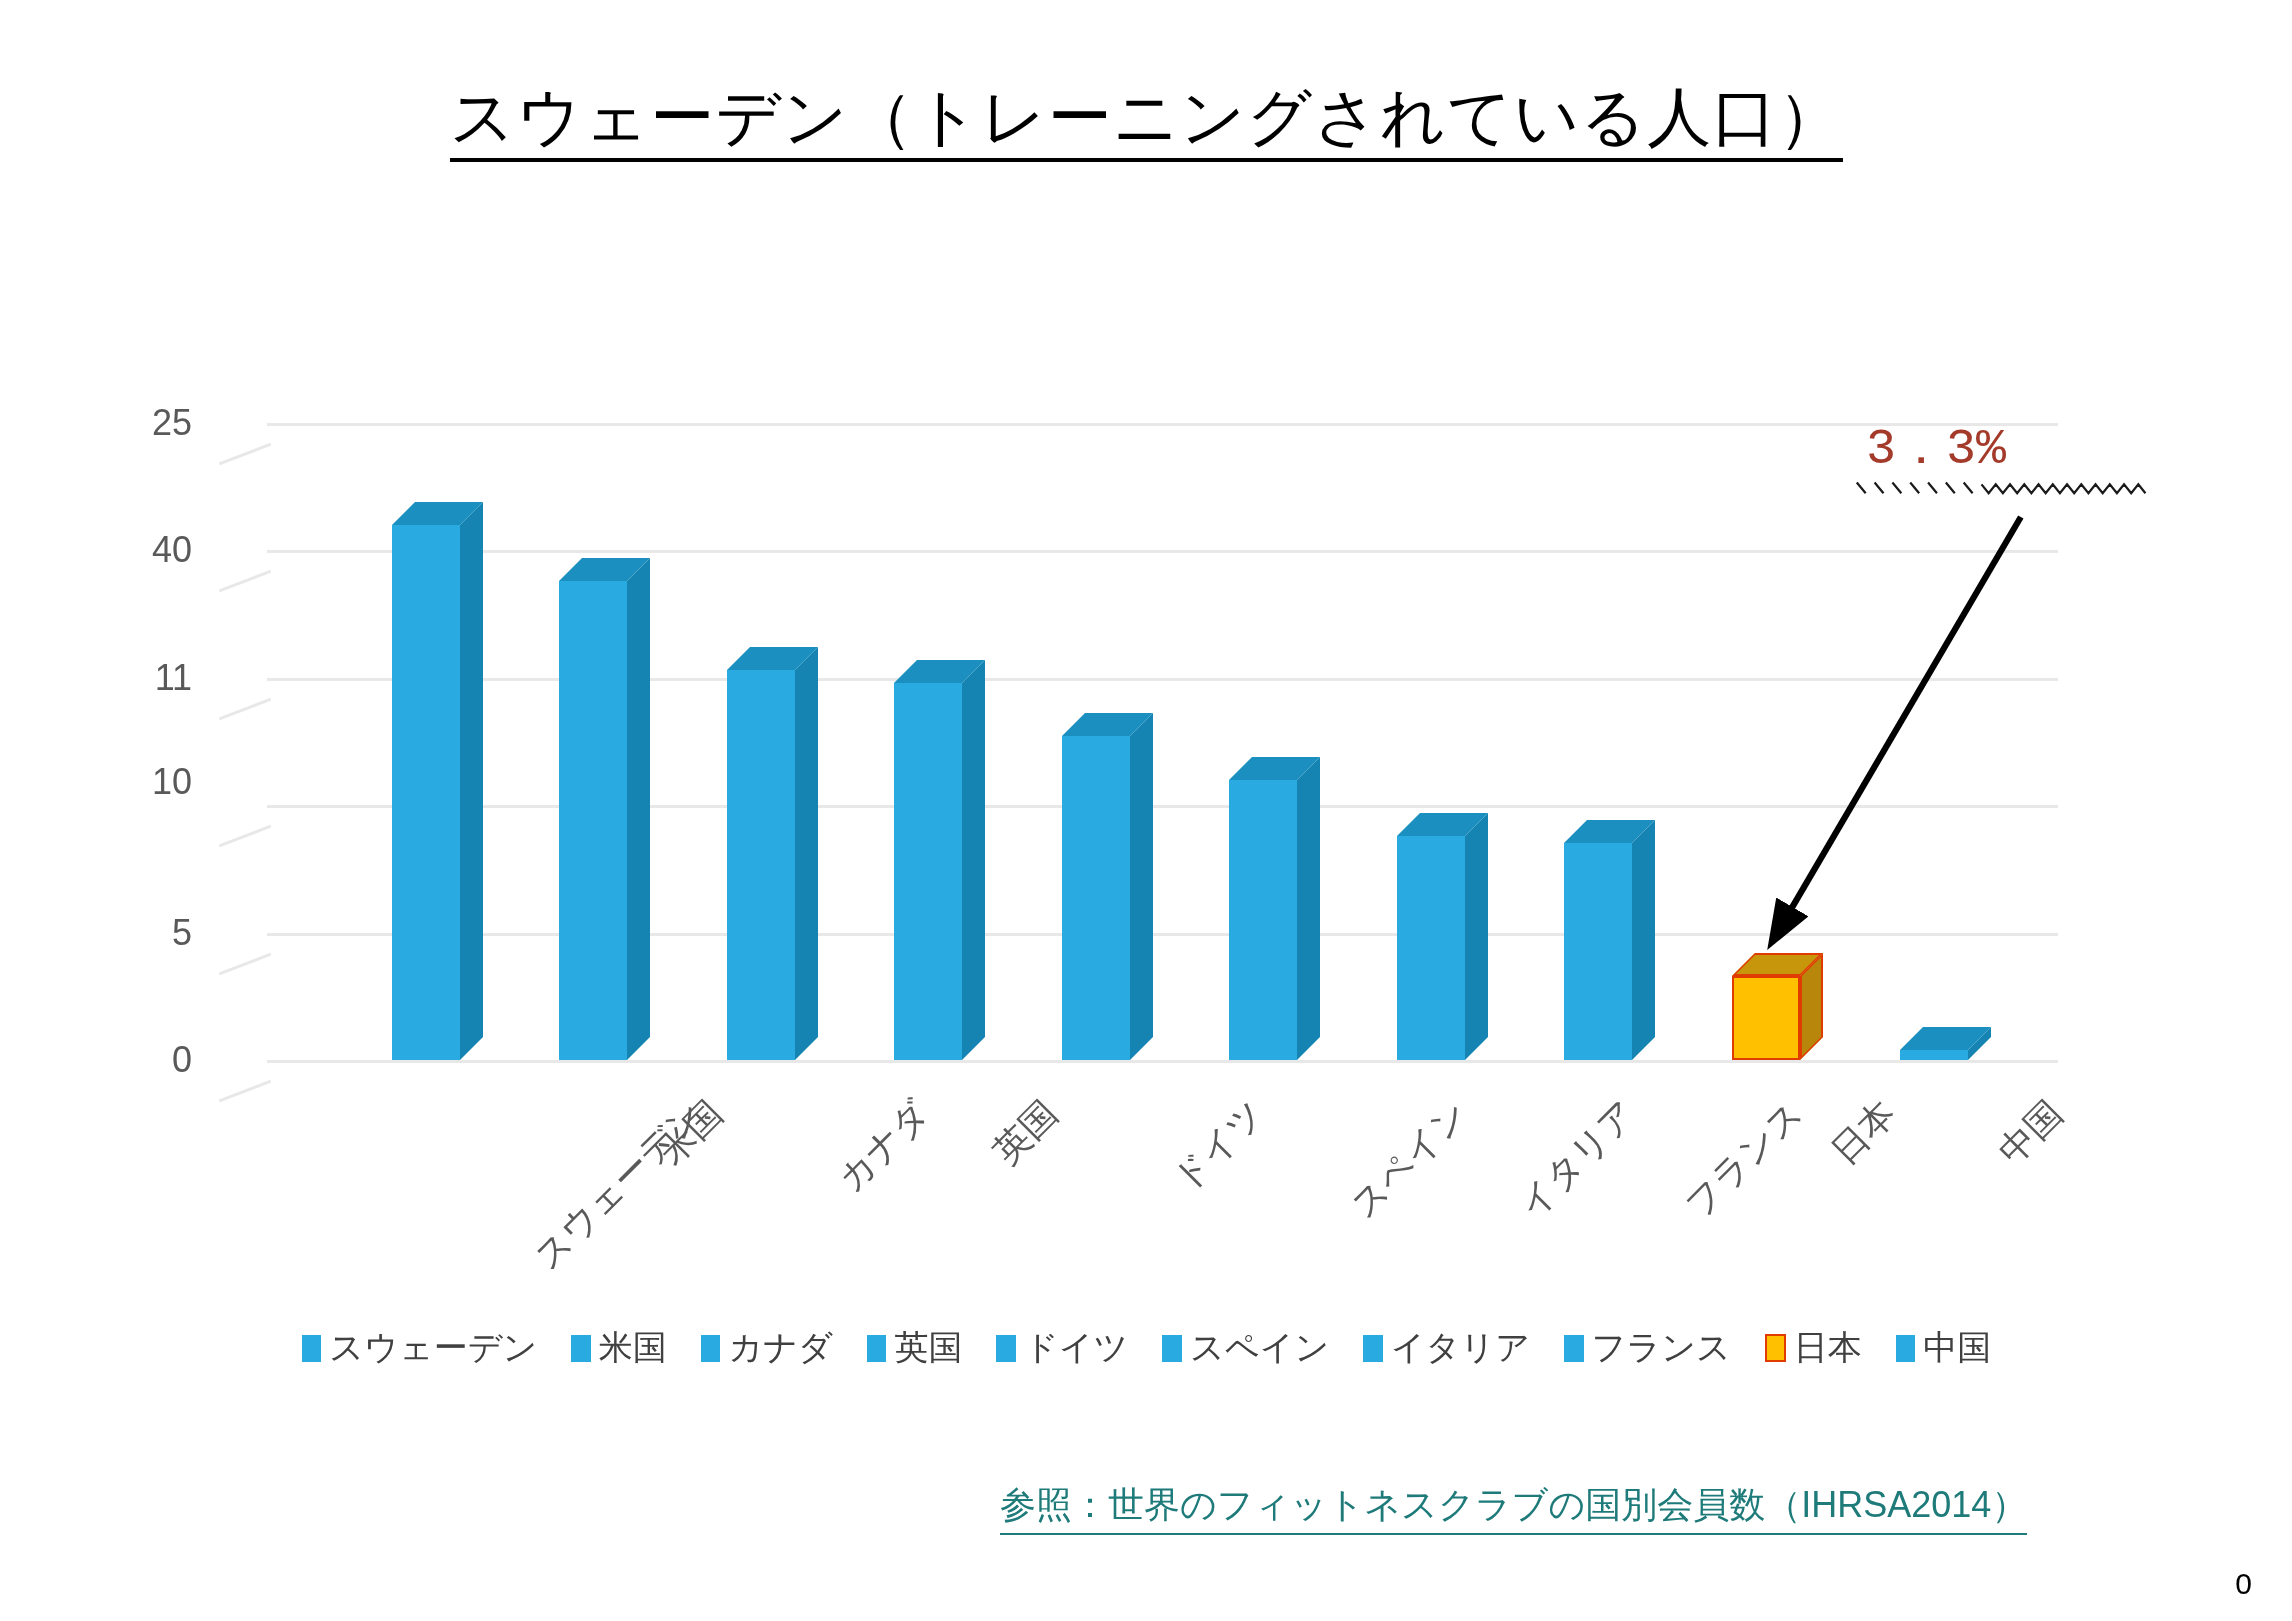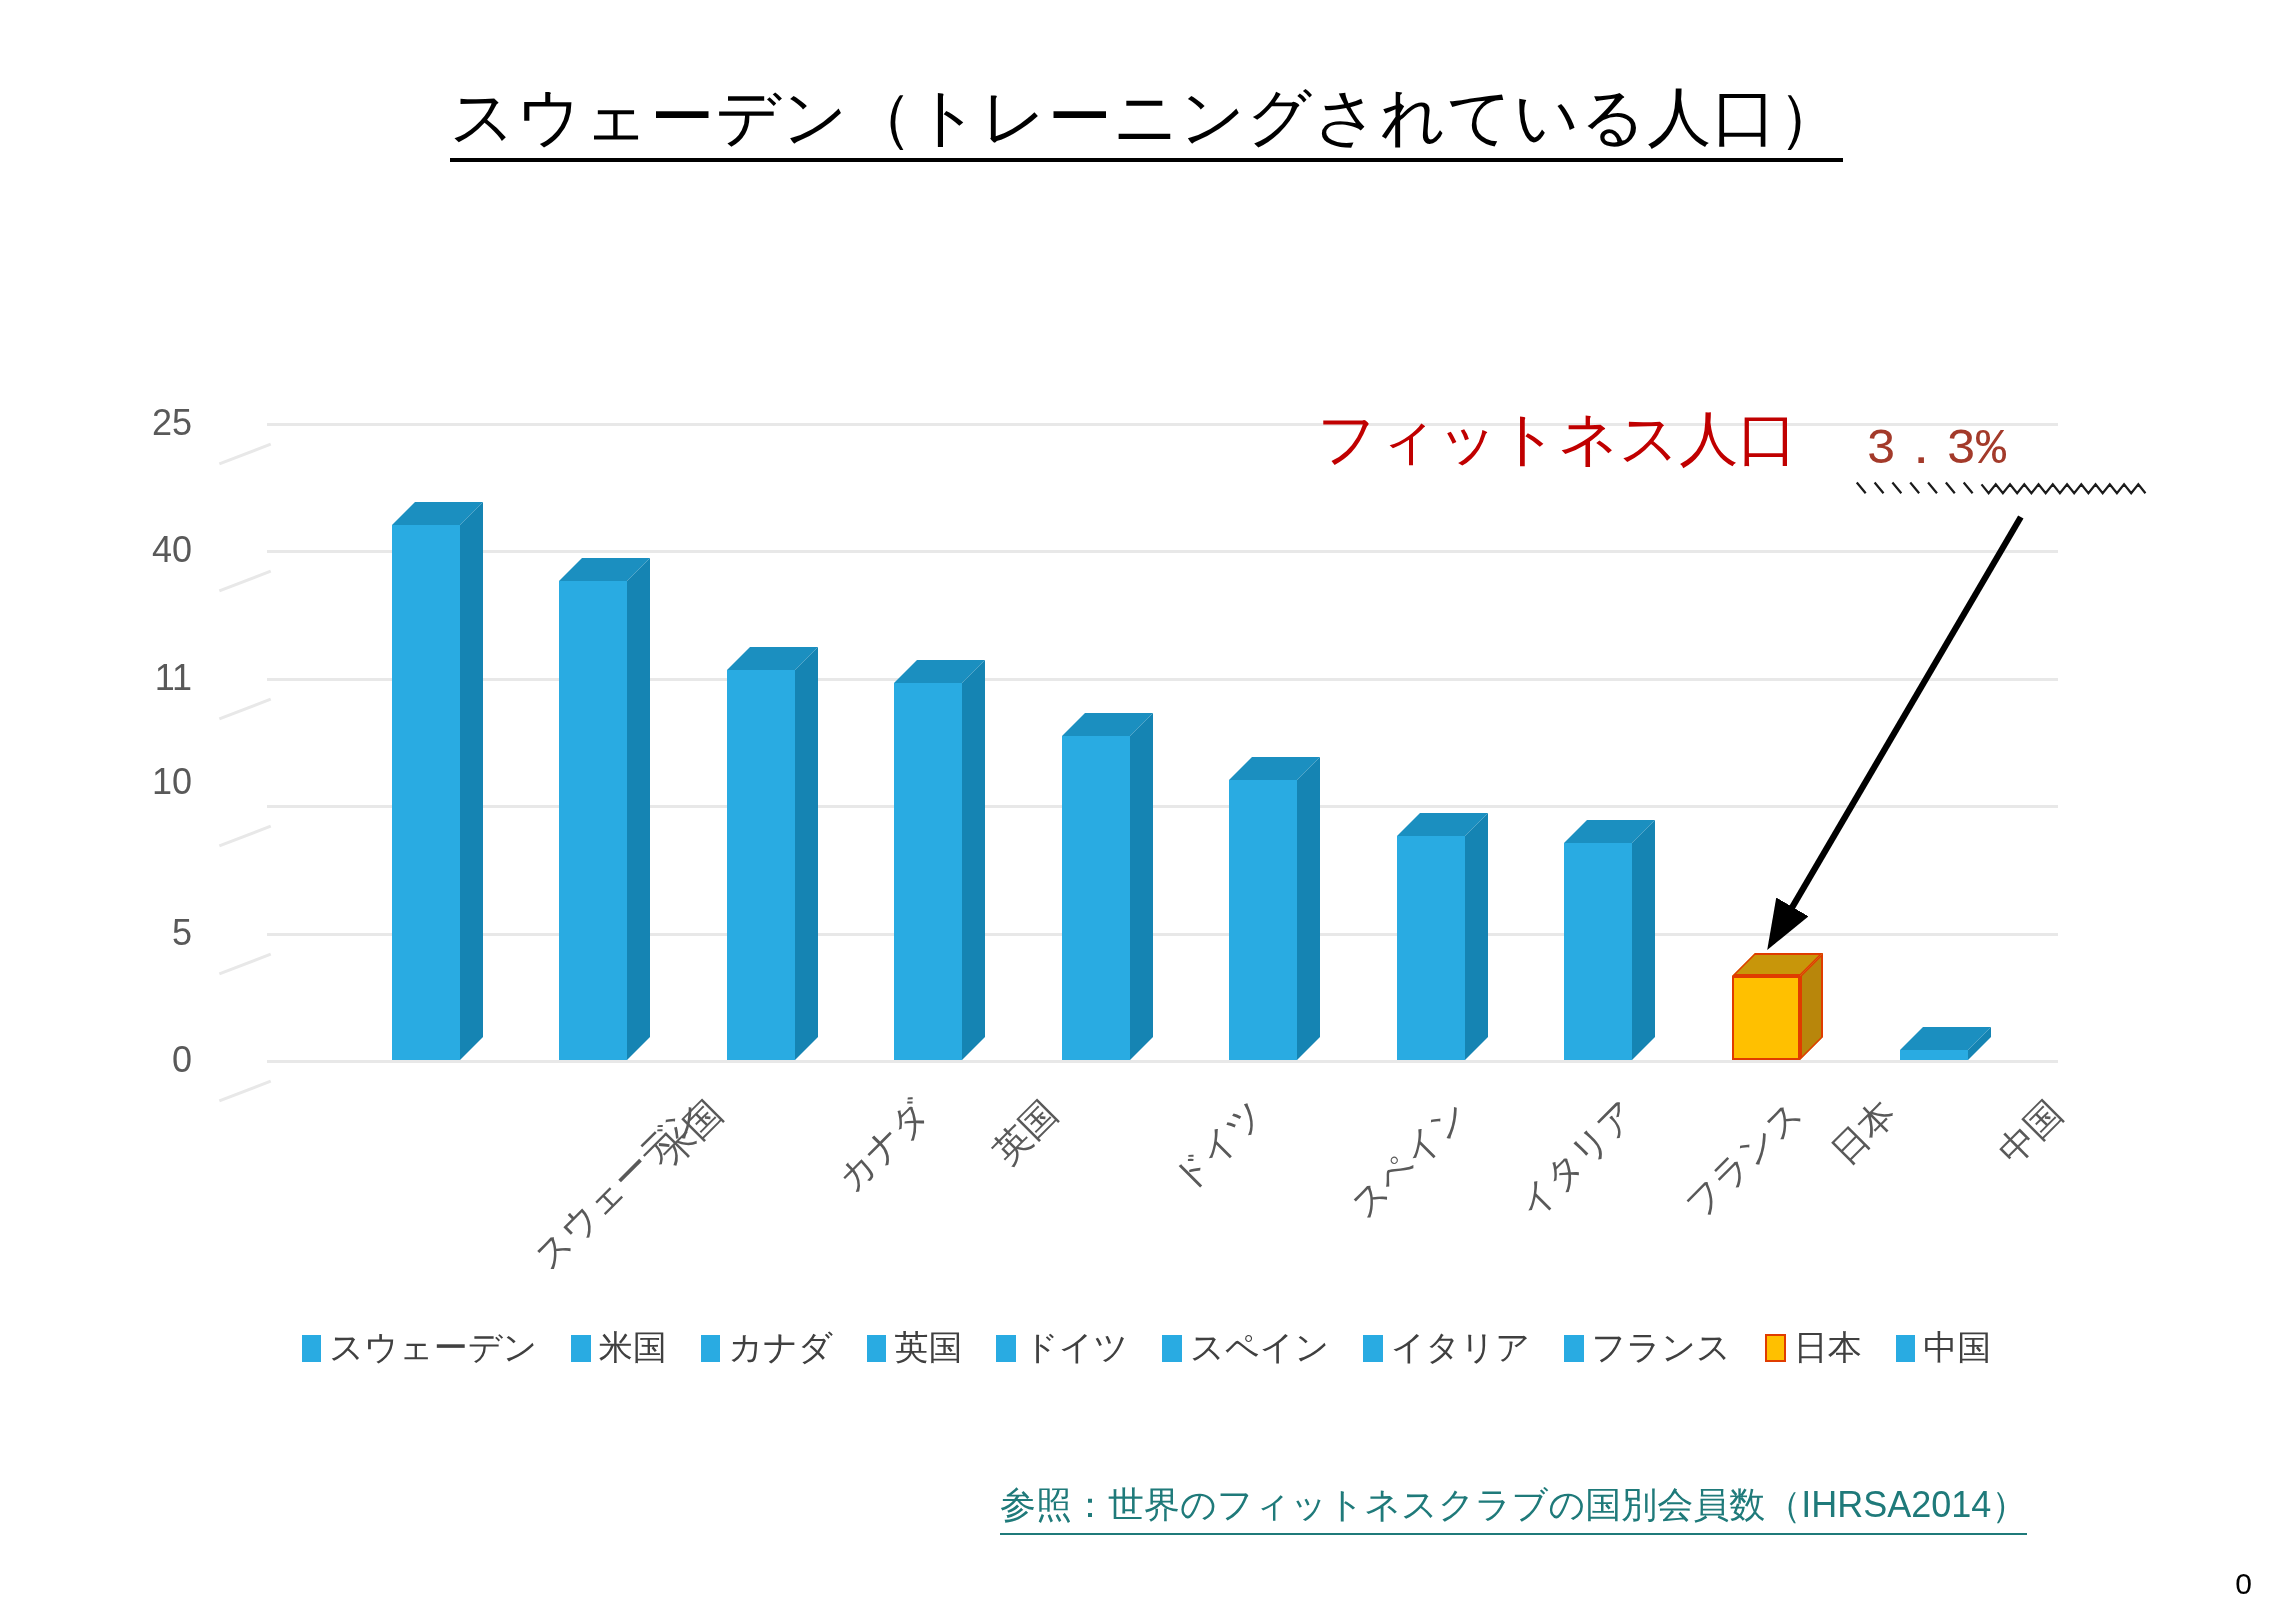--- a/index.html
+++ b/index.html
@@ -300,21 +300,20 @@
       <div class="xlabel" style="left: 863px; top: 734px;">ドイツ</div>
       <div class="xlabel" style="left: 1030px; top: 734px;">スペイン</div>
       <div class="xlabel" style="left: 1198px; top: 734px;">イタリア</div>
       <div class="xlabel" style="left: 1365px; top: 734px;">フランス</div>
       <div class="xlabel" style="left: 1533px; top: 734px;">日本</div>
       <div class="xlabel" style="left: 1700px; top: 734px;">中国</div>
     </div>
 </div>
 
 <div id="annotation" style="color: rgb(192, 0, 0);">
-  <span class="line">フィットネス人口</span>
 </div>
 <div id="pct-callout" style="color: rgb(163, 58, 42);">3．3%</div>
 <svg id="pct-wave" viewBox="0 0 330 22" preserveAspectRatio="none">
   <path d="M2,4 L12,16 M22,4 L32,16 M42,4 L52,16 M62,4 L72,16 M82,4 L92,16 M102,4 L112,16 M122,4 L132,16
            M142,6 L150,16 L158,6 L166,16 L174,6 L182,16 L190,6 L198,16 L206,6 L214,16 L222,6 L230,16
            L238,6 L246,16 L254,6 L262,16 L270,6 L278,16 L286,6 L294,16 L302,6 L310,16 L318,6 L326,16" stroke="#1a1a1a" stroke-width="2.5" fill="none"></path>
 </svg>
 
 <svg id="arrow-svg" viewBox="0 0 400 540">
   <defs>

